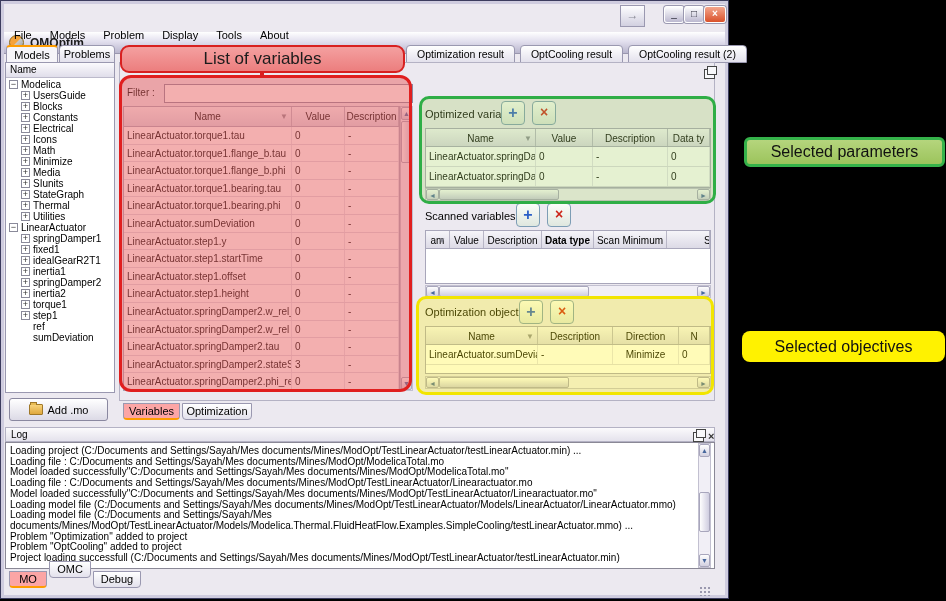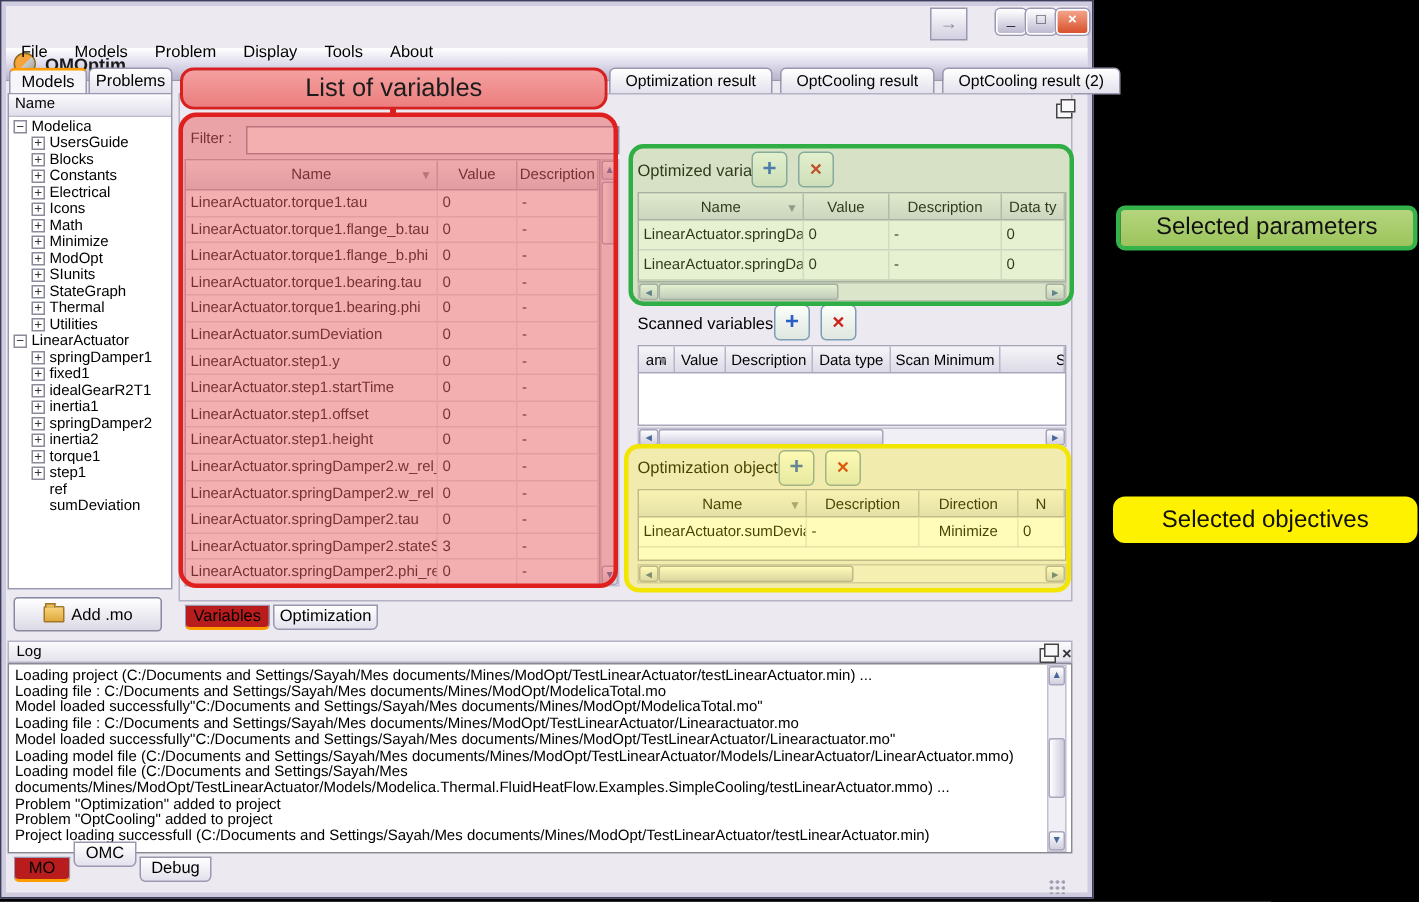--- a/index.html
+++ b/index.html
@@ -26,21 +26,21 @@
   .menubar{position:absolute;left:4px;top:25px;width:719px;height:18px;display:flex;align-items:center;}
   .menu-item{padding:4px 9px;font-size:11px;line-height:18px;}
   
   .tab{position:absolute;height:18px;line-height:17px;text-align:center;font-size:11px;
        background:linear-gradient(#ffffff,#e3e1ec);border:1px solid #9a98b0;
        border-radius:4px 4px 0 0;box-sizing:border-box;}
   .tab.selected{background:#f6f5f9;border-top:2px solid #ff9c00;font-weight:normal;}
   .btab{position:absolute;height:17px;line-height:15px;text-align:center;font-size:11px;
         background:linear-gradient(#ffffff,#e3e1ec);border:1px solid #9a98b0;
         border-radius:0 0 4px 4px;box-sizing:border-box;}
-  .btab.selected{background:#b91c1c;border-bottom:2px solid #ff9c00;}
+  .btab.selected{background:#fca5a5;border-bottom:2px solid #ff9c00;}
   
   .tree-box{position:absolute;left:4px;top:61px;width:110px;height:331px;background:#fff;
             border:1px solid #9a98b0;box-sizing:border-box;}
   .tree-header{height:14px;background:linear-gradient(#fbfafd,#e0deea);border-bottom:1px solid #bcbacb;
                font-size:10px;line-height:14px;padding-left:4px;}
   .tree-list{position:absolute;left:0;top:16px;right:0;bottom:0;overflow:hidden;}
   .tree-item{display:flex;align-items:center;height:11px;font-size:10px;line-height:11px;white-space:nowrap;}
   .tree-item.d0{padding-left:3px;} .tree-item.d1{padding-left:15px;}
   .toggle{display:inline-block;width:9px;height:9px;box-sizing:border-box;border:1px solid #8a8a9a;
           background:#fff;font-size:9px;line-height:7px;text-align:center;margin-right:3px;flex:none;color:#333;}
@@ -95,21 +95,21 @@
   .sec-title{position:absolute;font-size:11px;}
   .mini-btn{position:absolute;width:24px;height:24px;border:1px solid #7d9db5;border-radius:4px;
             background:linear-gradient(#fbfdf9,#dfe7df);text-align:center;box-sizing:border-box;}
   .plus-glyph{color:#2b5fc7;font-size:16px;font-weight:bold;line-height:21px;}
   .x-glyph{color:#cc2418;font-size:14px;font-weight:bold;line-height:20px;}
   .rtable{position:absolute;width:286px;background:#fff;border:1px solid #a8a6ba;
           box-sizing:border-box;overflow:hidden;}
   .rrow{display:flex;height:20px;border-bottom:1px solid #dddbe4;box-sizing:border-box;}
   .rrow .td{line-height:19px;}
   .ov-name{width:110px;} .ov-value{width:57px;} .ov-desc{width:75px;} .ov-type{flex:1;}
-  .sv-0{width:24px;} .sv-1{width:34px;} .sv-2{width:58px;} .sv-3{width:52px;} .sv-4{width:73px;} .sv-5{flex:1;margin-left:37px;}
+  .sv-0{width:24px;} .sv-1{width:34px;} .sv-2{width:58px;} .sv-3{width:52px;font-weight:bold;} .sv-4{width:73px;} .sv-5{flex:1;margin-left:37px;}
   .oo-name{width:112px;} .oo-desc{width:75px;} .oo-dir{width:66px;text-align:center;} .oo-n{flex:1;}
   
   .log-header{position:absolute;left:4px;top:426px;width:710px;height:15px;
               background:linear-gradient(#fbfafc,#e4e2ec);border:1px solid #b4b2c4;
               box-sizing:border-box;font-size:10px;line-height:13px;padding-left:5px;}
   .log-body{position:absolute;left:4px;top:441px;width:710px;height:127px;background:#fff;
             border:1px solid #8a8896;box-sizing:border-box;overflow:hidden;}
   .log-line{font-size:10px;line-height:10.7px;white-space:nowrap;padding-left:4px;}
   .log-text{position:absolute;left:0;top:3px;right:16px;overflow:hidden;}
   
@@ -207,21 +207,21 @@
             <span>Math</span>
           </div>
 
           <div class="tree-item d1">
             <span class="toggle">+</span>
             <span>Minimize</span>
           </div>
 
           <div class="tree-item d1">
             <span class="toggle">+</span>
-            <span>ModOpt</span>
+            <span>Media</span>
           </div>
 
           <div class="tree-item d1">
             <span class="toggle">+</span>
             <span>SIunits</span>
           </div>
 
           <div class="tree-item d1">
             <span class="toggle">+</span>
             <span>StateGraph</span>

